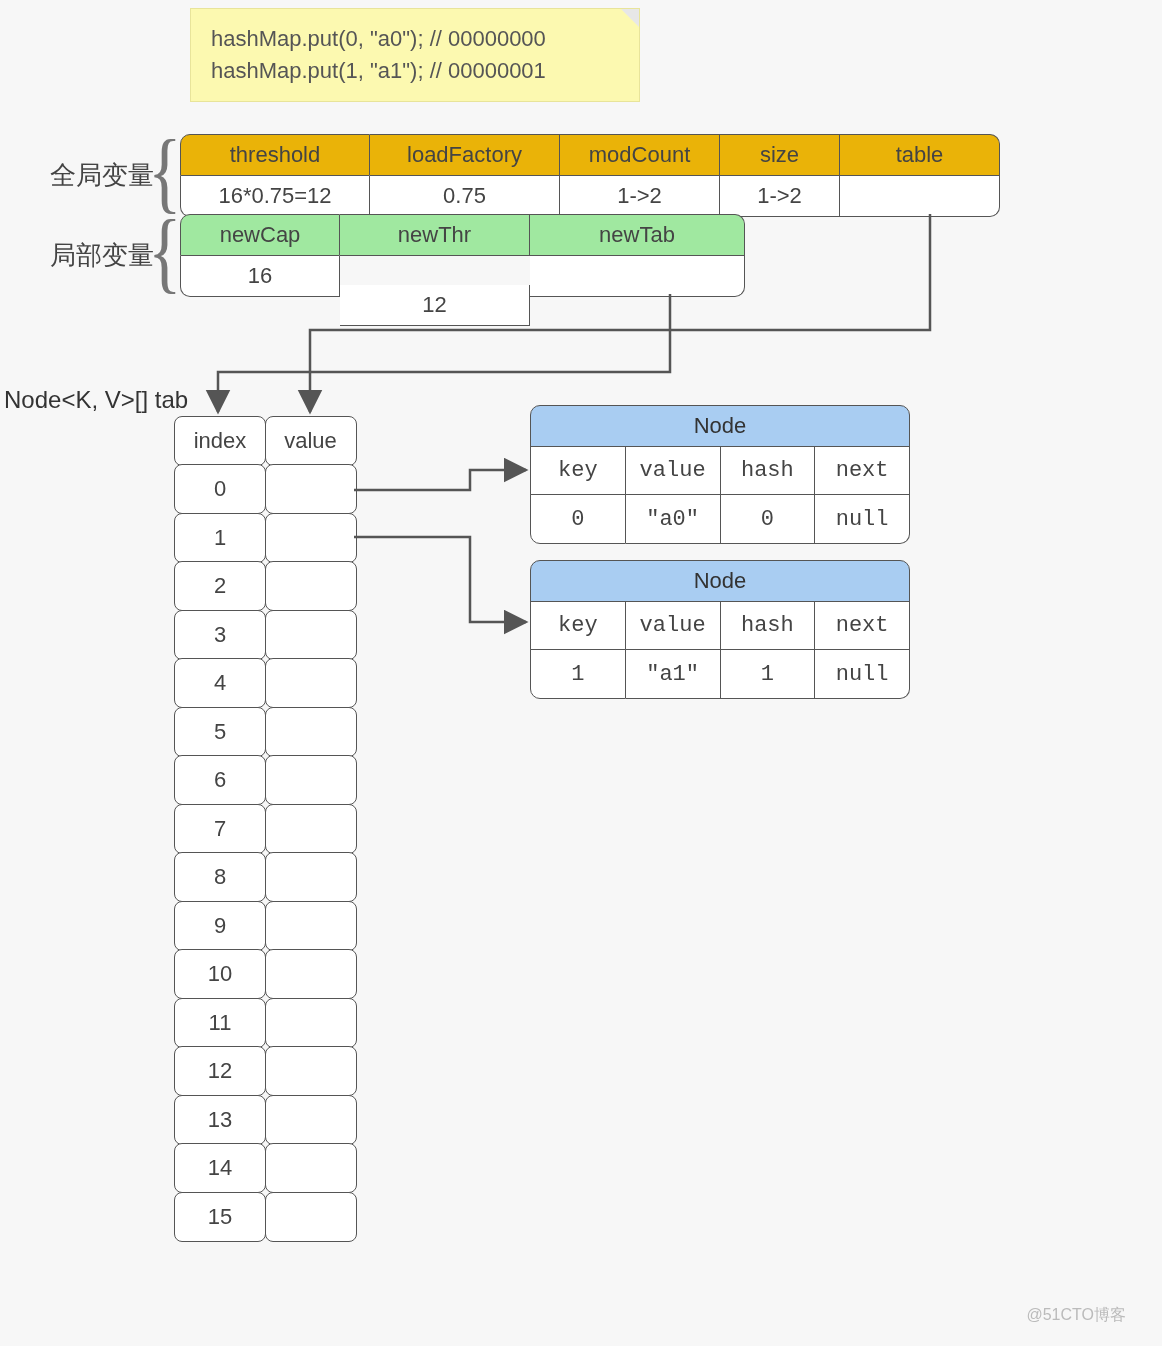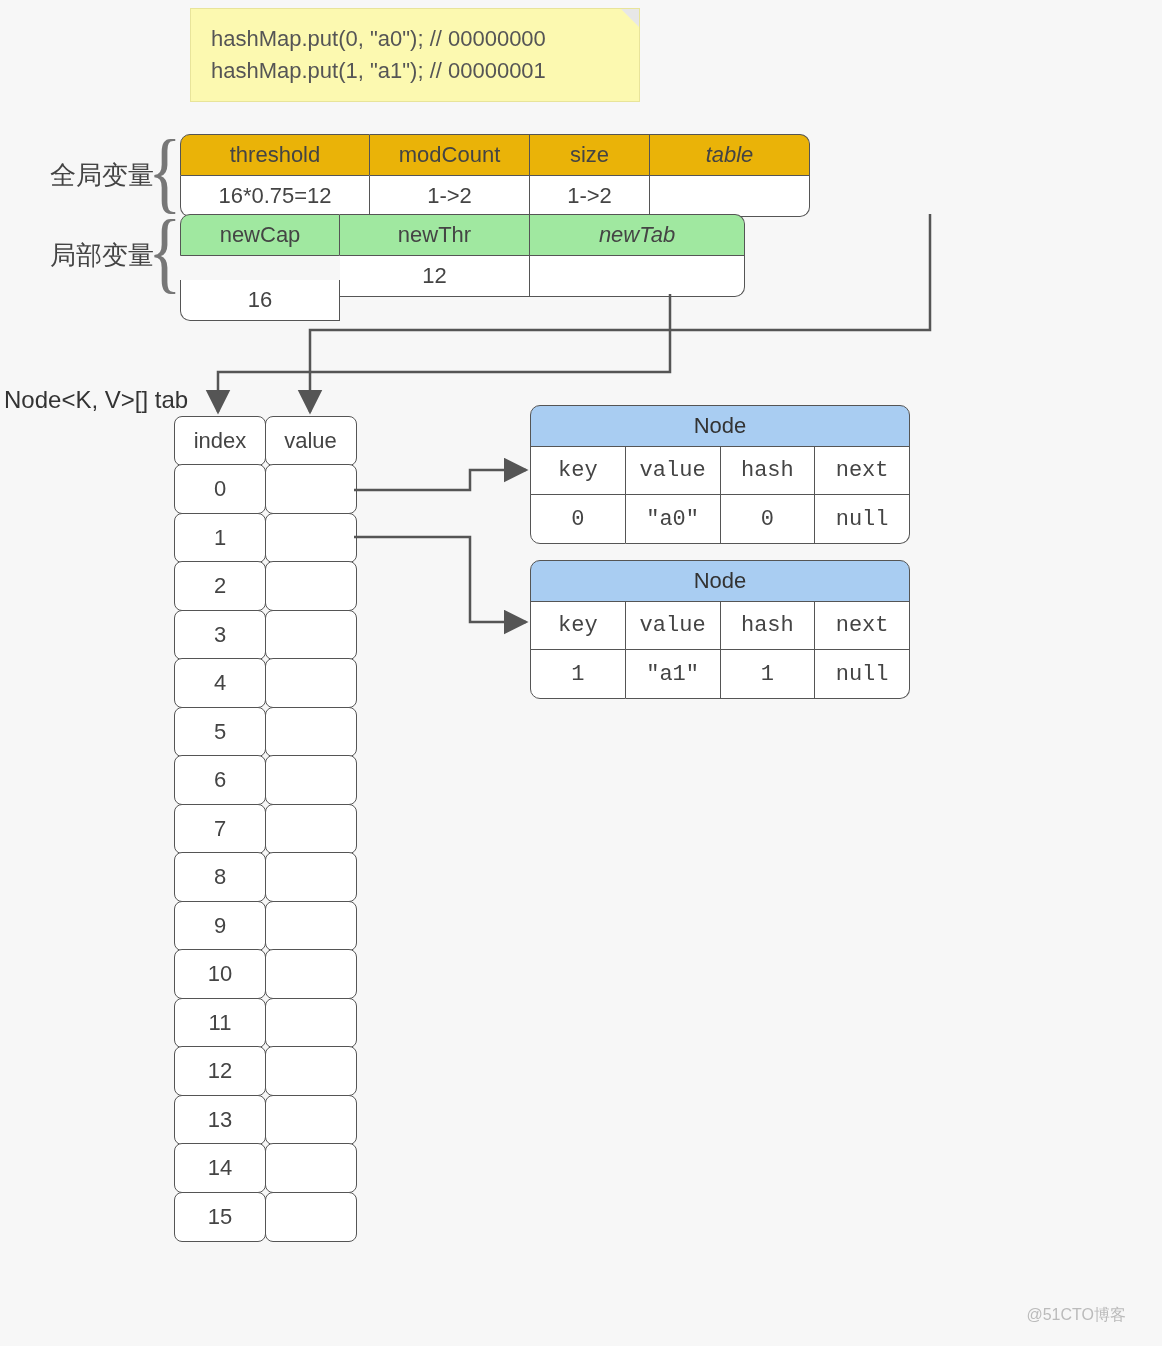--- a/index.html
+++ b/index.html
@@ -9,21 +9,21 @@
   .note{background:#fcf9b0;border:1px solid #e8e49a;padding:14px 20px;font-size:22px;line-height:1.45;color:#555;}
   .note::after{content:"";position:absolute;top:0;right:0;border-style:solid;border-width:0 18px 18px 0;border-color:transparent #e7e7e7 transparent transparent;}
   
   .vtable{display:flex;}
   .vcol{display:flex;flex-direction:column;}
   .cell{height:40px;border:1.5px solid #555;background:#fff;display:flex;align-items:center;justify-content:center;font-size:22px;color:#444;}
   .cell+.cell{border-top:none;}
   .vcol+.vcol .cell{border-left:none;}
   .first-top-left{border-top-left-radius:10px;}
   .first-bottom-left{border-bottom-left-radius:10px;}
-  .last-top-right{border-top-right-radius:10px;font-style:italic;}
+  .last-top-right{border-top-right-radius:10px;}
   .last-bottom-right{border-bottom-right-radius:10px;}
   .hdr-yellow{background:#eab308;}
   .hdr-green{background:#a0e8a0;}
   .label{font-size:26px;color:#444;}
   
   .tab-label{font-size:24px;color:#333;}
   .arr{display:flex;flex-direction:column;}
   .arr-row{display:flex;}
   .arr-cell{width:90px;height:48px;border:1.5px solid #555;background:#fff;border-radius:8px;display:flex;align-items:center;justify-content:center;font-size:22px;color:#444;margin-top:-1.5px;}
   .arr-cell+.arr-cell{margin-left:-1.5px;}
@@ -51,43 +51,47 @@
 </div>
 
 <div class="abs label" style="left:50px;top:158px;">全局变量</div>
 <div class="abs brace" style="left:148px;top:132px;">{</div>
 
 <div class="abs vtable" style="left:180px;top:134px;">
   <div class="vcol" style="width:190px;">
     <div class="cell hdr-yellow first-top-left">threshold</div>
     <div class="cell first-bottom-left">16*0.75=12</div>
   </div>
+  <div class="vcol" style="width:190px;">
+    <div class="cell hdr-yellow">loadFactory</div>
+    <div class="cell">0.75</div>
+  </div>
   <div class="vcol" style="width:160px;">
     <div class="cell hdr-yellow">modCount</div>
     <div class="cell">1-&gt;2</div>
   </div>
   <div class="vcol" style="width:120px;">
     <div class="cell hdr-yellow">size</div>
     <div class="cell">1-&gt;2</div>
   </div>
   <div class="vcol" style="width:160px;">
     <div class="cell hdr-yellow last-top-right">table</div>
     <div class="cell last-bottom-right"></div>
   </div>
 </div>
 
 <div class="abs label" style="left:50px;top:238px;">局部变量</div>
 <div class="abs brace" style="left:148px;top:212px;">{</div>
 
 <div class="abs vtable" style="left:180px;top:214px;">
-  <div class="vcol" style="width:160px;gap:24px;">
+  <div class="vcol" style="width:160px;">
     <div class="cell hdr-green first-top-left">newCap</div>
     <div class="cell first-bottom-left">16</div>
   </div>
-  <div class="vcol" style="width:190px;">
+  <div class="vcol" style="width:190px;gap:29px;">
     <div class="cell hdr-green">newThr</div>
     <div class="cell">12</div>
   </div>
   <div class="vcol" style="width:215px;">
     <div class="cell hdr-green last-top-right">newTab</div>
     <div class="cell last-bottom-right"></div>
   </div>
 </div>
 
 <div class="abs tab-label" style="left:4px;top:386px;">Node&lt;K, V&gt;[] tab</div>

